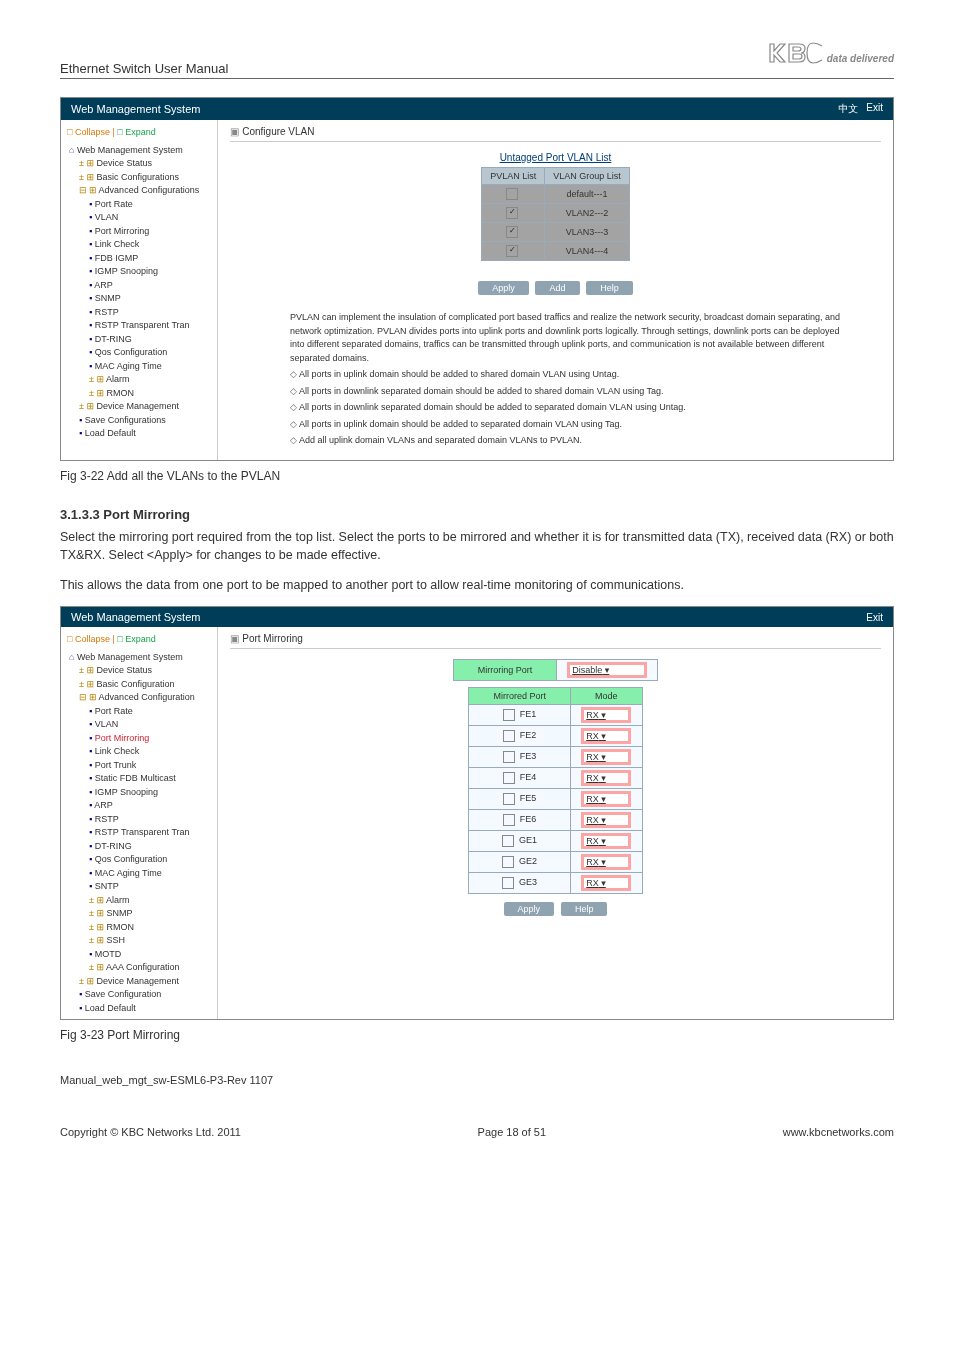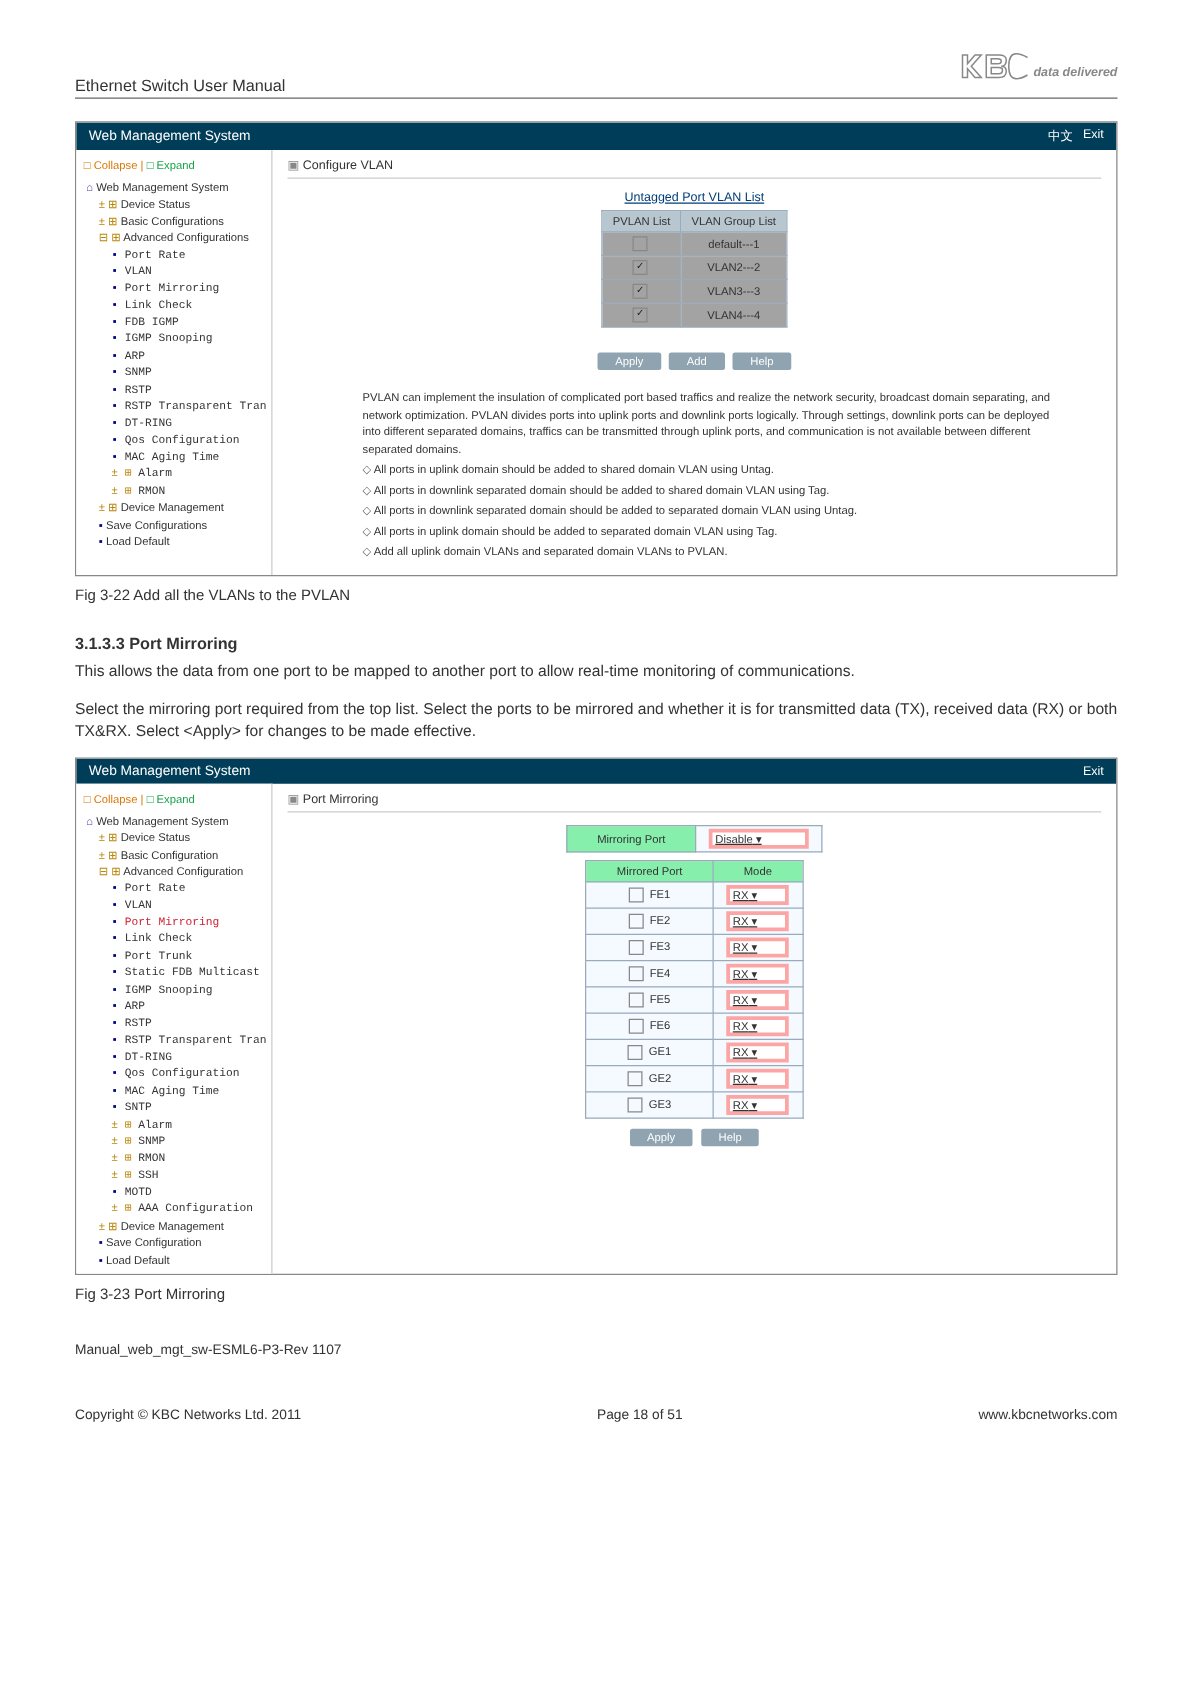--- a/index.html
+++ b/index.html
@@ -14,21 +14,21 @@
   .wms-bar { background: #003d59; color: #fff; font-size: 11px; padding: 4px 10px; display: flex; justify-content: space-between; align-items: center; }
   .wms-right { display: flex; gap: 8px; font-size: 10px; }
   .wms-body { display: flex; min-height: 340px; }
   .wms-side { width: 150px; border-right: 1px solid #ccc; background: #fff; font-size: 9px; padding: 4px 2px 4px 4px; line-height: 1.5; }
   .side-collapse { color: #d97706; font-size: 9px; padding: 2px 0 4px 2px; }
   .side-collapse .c { color: #d97706; }
   .side-collapse .e { color: #16a34a; }
   .tree-node { padding-left: 2px; white-space: nowrap; overflow: hidden; text-overflow: ellipsis; }
   .tree-node.top { padding-left: 4px; }
   .tree-node.l1 { padding-left: 14px; }
-  .tree-node.l2 { padding-left: 24px; font-family: Liberation Mono, monospace; }
+  .tree-node.l2 { padding-left: 24px; }
   .tree-node.selected { color: #c23; }
   .i-page { color: #44a; }
   .i-folder { color: #b8860b; }
   .i-file { color: #008; }
   .wms-main { flex: 1; padding: 6px 12px; font-size: 10px; color: #333; }
   .crumb { border-bottom: 1px solid #ccc; padding-bottom: 4px; margin-bottom: 10px; color: #333; }
   .crumb-icon { color: #888; }
   .tbl { border-collapse: collapse; margin: 0 auto; }
   .tbl th { background: #b7c6cf; font-size: 9px; padding: 3px 8px; color: #333; border: 1px solid #9ab; font-weight: normal; }
   .tbl td { padding: 3px 8px; font-size: 9px; border: 1px solid #9ab; text-align: center; background: #a3a3a3; }
@@ -144,22 +144,22 @@
           <p><span class="diamond">◇</span> <span>All ports in uplink domain should be added to separated domain VLAN using Tag.</span></p>
           <p><span class="diamond">◇</span> <span>Add all uplink domain VLANs and separated domain VLANs to PVLAN.</span></p>
         </div>
       </div>
     </div>
   </div>
 
   <div class="caption">Fig 3-22 Add all the VLANs to the PVLAN</div>
 
   <div class="section-hdr">3.1.3.3 Port Mirroring</div>
+  <div class="body-text">Select the mirroring port required from the top list. Select the ports to be mirrored and whether it is for transmitted data (TX), received data (RX) or both TX&amp;RX. Select &lt;Apply&gt; for changes to be made effective.</div>
   <div class="body-text">This allows the data from one port to be mapped to another port to allow real-time monitoring of communications.</div>
-  <div class="body-text">Select the mirroring port required from the top list. Select the ports to be mirrored and whether it is for transmitted data (TX), received data (RX) or both TX&amp;RX. Select &lt;Apply&gt; for changes to be made effective.</div>
 
   <div class="screenshot">
     <div class="wms-bar">
       <span>Web Management System</span>
       <div class="wms-right">
         <span>Exit</span>
       </div>
     </div>
     <div class="wms-body">
       <div class="wms-side">

